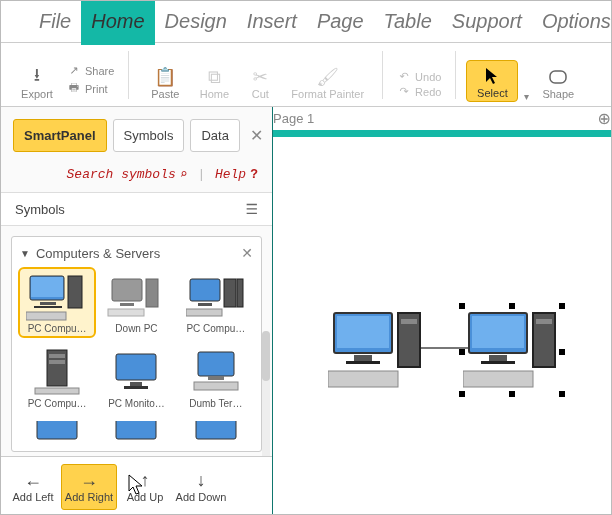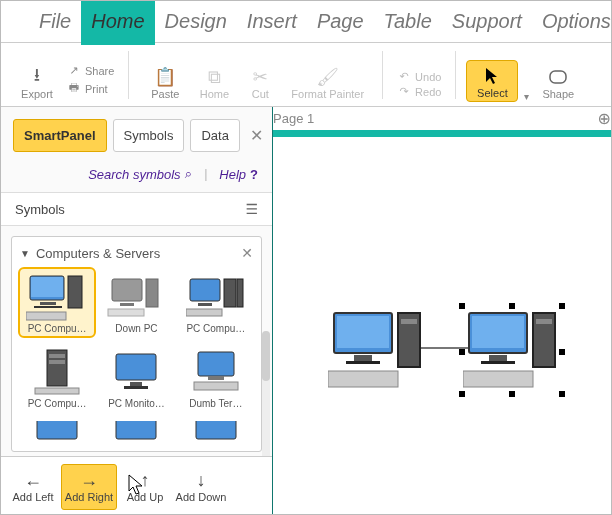--- a/index.html
+++ b/index.html
@@ -26,21 +26,21 @@
   .ministack .ic{width:14px;text-align:center;}
   .dd { width:16px; display:flex;align-items:center;justify-content:center;font-size:10px;color:#888;}
 
   .workspace { display: flex; height: calc(515px - 42px - 64px); }
   .sidepanel { width: 272px; border-right: 1px solid #0f766e; display:flex; flex-direction:column; background:#fafafa; position:relative;}
   .tabs { display:flex; gap:6px; padding: 12px 12px 8px; align-items:center;}
   .tabbtn { padding: 8px 10px; border: 1px solid #ccc; border-radius: 3px; background:#fff; font-size:13px; cursor:pointer;}
   .tabbtn.active { background:#ffd24d; border-color:#e0a800; font-weight:bold; color:#333;}
   .tabclose { margin-left:auto; font-size:16px; color:#888; cursor:pointer; padding:4px;}
   .searchrow { display:flex; gap:12px; justify-content:flex-end; padding: 6px 14px 10px; font-size:13px; font-style:italic;}
-  .searchrow a { color:#4c1d95; text-decoration:none; display:flex; align-items:center; gap:4px; font-style:italic;}
+  .searchrow a { color:#b91c1c; text-decoration:none; display:flex; align-items:center; gap:4px; font-style:italic;font-family:Liberation Mono, monospace;}
   .symhdr { display:flex; justify-content:space-between; align-items:center; padding: 8px 14px; border-top:1px solid #ddd; border-bottom:1px solid #ddd; background:#fff;}
   .symhdr .ham { font-size:14px; color:#666; cursor:pointer; }
   .catbox { margin: 10px 10px 0; border:1px solid #ccc; border-radius:3px; background:#fff; padding:6px;}
   .cathdr { display:flex; align-items:center; gap:6px; font-size:13px; padding:2px 2px 6px; color:#555;}
   .cathdr .catclose{margin-left:auto;color:#888;font-size:14px;cursor:pointer;}
   .symgrid { display:grid; grid-template-columns: repeat(3, 1fr); gap:4px 1px;}
   .sym { display:flex; flex-direction:column; align-items:center; font-size:10px; color:#555; padding:2px; border-radius:4px; border:2px solid transparent;}
   .sym.sel { border-color:#f5b400; background:#fff3cc; border-radius:6px;}
   .sym .thumb{ width:64px; height:52px; display:flex;align-items:center;justify-content:center; }
   .sym .lbl { text-align:center; white-space:nowrap; overflow:hidden; text-overflow:ellipsis; width:64px; }

